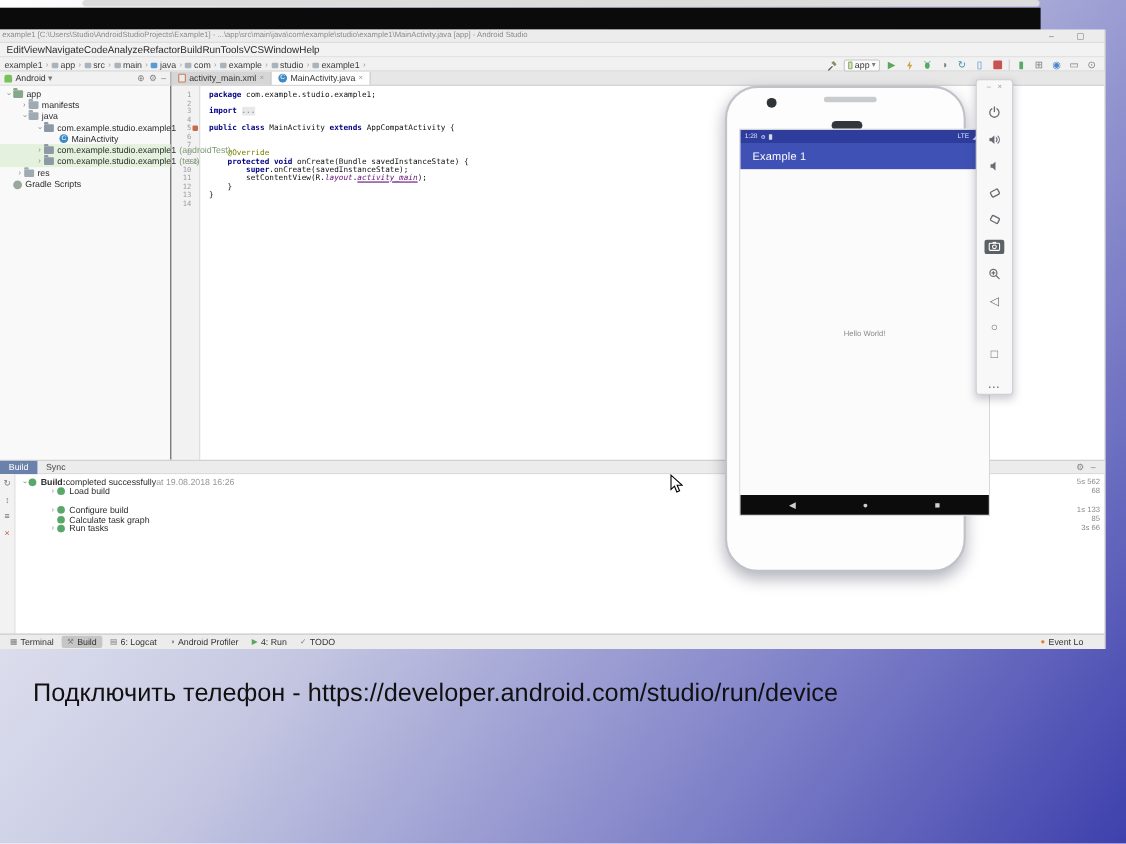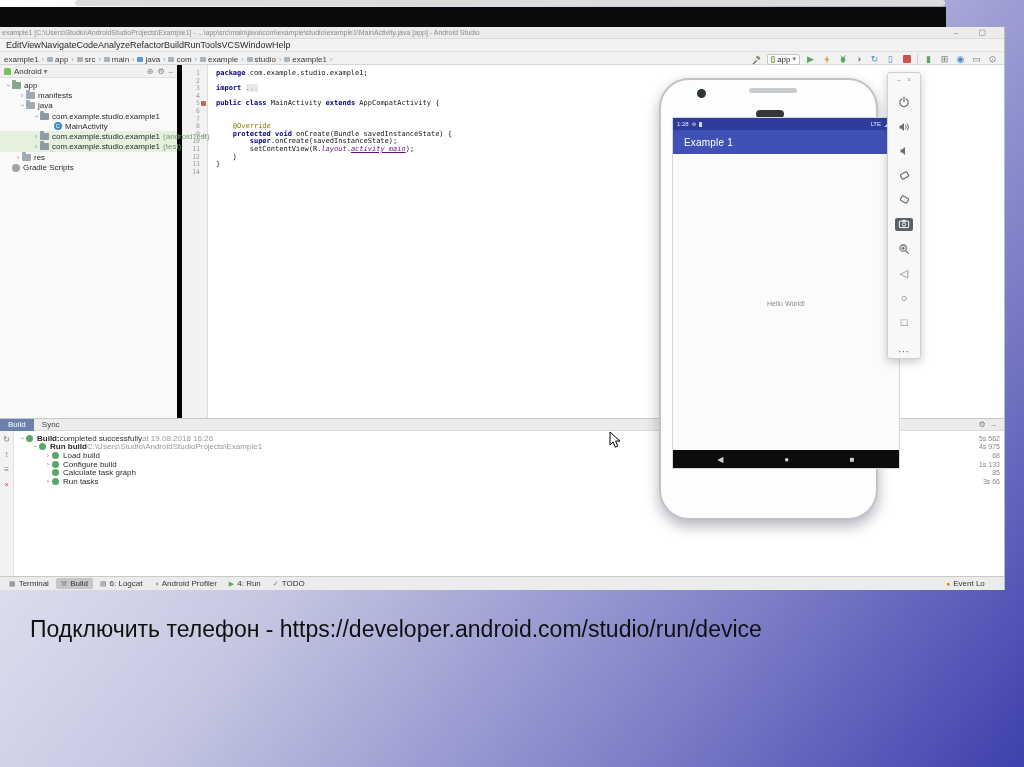--- a/index.html
+++ b/index.html
@@ -29,21 +29,21 @@
   .crumb-sep { color:#9a9a9a; font-size:7px; }
   .run-tools { position:absolute; right:6px; top:0; height:14px; display:flex; align-items:center; gap:5px; }
   .tb-ic { display:inline-flex; align-items:center; justify-content:center; width:11px; height:11px; font-size:9px; line-height:1; }
   .cfg { display:flex; align-items:center; gap:2px; border:1px solid #c6c6c6; background:#fbfbfb; border-radius:2px; padding:0 3px; height:11px; font-size:8px; color:#333; }
   .cfg .ph { width:4px; height:7px; border:1px solid #8fae67; border-radius:1px; background:#d9e7c8; }
   .stop-sq { width:8px; height:8px; background:#c75450; border-radius:1px; }
   .tb-sep { width:1px; height:10px; background:#d0d0d0; }
 
   
   .mainrow { display:flex; height:353px; }
-  .project { width:182px; border-right:5px solid #000000; background:#f9f9f9; }
+  .project { width:156px; border-right:1px solid #000000; background:#f9f9f9; }
   .proj-head { display:flex; align-items:center; height:13px; padding:0 4px; background:#f1f1f1; border-bottom:1px solid #e0e0e0; font-size:8px; color:#333; }
   .proj-head .robot { width:7px; height:7px; border-radius:2px 2px 1px 1px; background:#77c159; margin-right:3px; }
   .proj-head .ph-icons { margin-left:auto; display:flex; gap:4px; color:#7c7c7c; font-size:8px; }
   .tree { padding-top:2px; }
   .trow { position:relative; display:flex; align-items:center; height:10.3px; font-size:8px; color:#2b2b2b; white-space:nowrap; }
   .trow.hl { background:#e3f1dd; }
   .caret { width:8px; color:#8a8a8a; font-size:7px; text-align:center; flex:none; }
   .caret.down { transform:rotate(90deg); }
   .ticon { flex:none; margin-right:3px; }
   .folder { width:9px; height:7px; border-radius:1px; background:#a0aab2; position:relative; }
@@ -303,20 +303,32 @@
               <span class="tlabel">res</span>
             </div>
             <div class="trow" style="padding-left: 4px;">
               <span class="caret"></span>
               <span class="ticon gradle-ic"></span>
               <span class="tlabel">Gradle Scripts</span>
             </div>
           </div>
       </div>
       <div class="editor">
+        <div class="tabs" id="tabs">
+            <div class="tab">
+              <span class="file-ic-xml"></span>
+              <span>activity_main.xml</span>
+              <span class="x">×</span>
+            </div>
+            <div class="tab active">
+              <span class="file-ic-cls">C</span>
+              <span>MainActivity.java</span>
+              <span class="x">×</span>
+            </div>
+          </div>
         <div class="code-wrap">
           <div class="gutter" id="gutter">
               <div class="gl">1</div>
               <div class="gl">2</div>
               <div class="gl">3</div>
               <div class="gl">4</div>
               <div class="gl">5<span class="gmark cls"></span></div>
               <div class="gl">6</div>
               <div class="gl">7</div>
               <div class="gl">8</div>
@@ -365,34 +377,27 @@
         </div>
         <div class="btree" id="btree">
             <div class="brow" style="padding-left: 4px;">
               <span class="caret down">›</span>
               <span class="bdot"></span>
               <span class="bseg b">Build: </span>
               <span class="bseg n">completed successfully</span>
               <span class="bseg g">  at 19.08.2018 16:26</span>
               <span class="bdur">5s 562</span>
             </div>
-            <div class="brow" style="padding-left: 17px;">
-              <span class="caret down">›</span>
-              <span class="bdot"></span>
-              <span class="bseg b">Run build </span>
-              <span class="bseg g">C:\Users\Studio\AndroidStudioProjects\Example1</span>
-              <span class="bdur">4s 975</span>
-            </div>
             <div class="brow" style="padding-left: 30px;">
               <span class="caret">›</span>
               <span class="bdot"></span>
               <span class="bseg n">Load build</span>
               <span class="bdur">68</span>
             </div>
-            <div class="brow" style="padding-left: 30px;">
+            <div class="brow" style="padding-left: 30px; margin-top: 8px;">
               <span class="caret">›</span>
               <span class="bdot"></span>
               <span class="bseg n">Configure build</span>
               <span class="bdur">1s 133</span>
             </div>
             <div class="brow" style="padding-left: 30px;">
               <span class="caret"></span>
               <span class="bdot"></span>
               <span class="bseg n">Calculate task graph</span>
               <span class="bdur">85</span>

